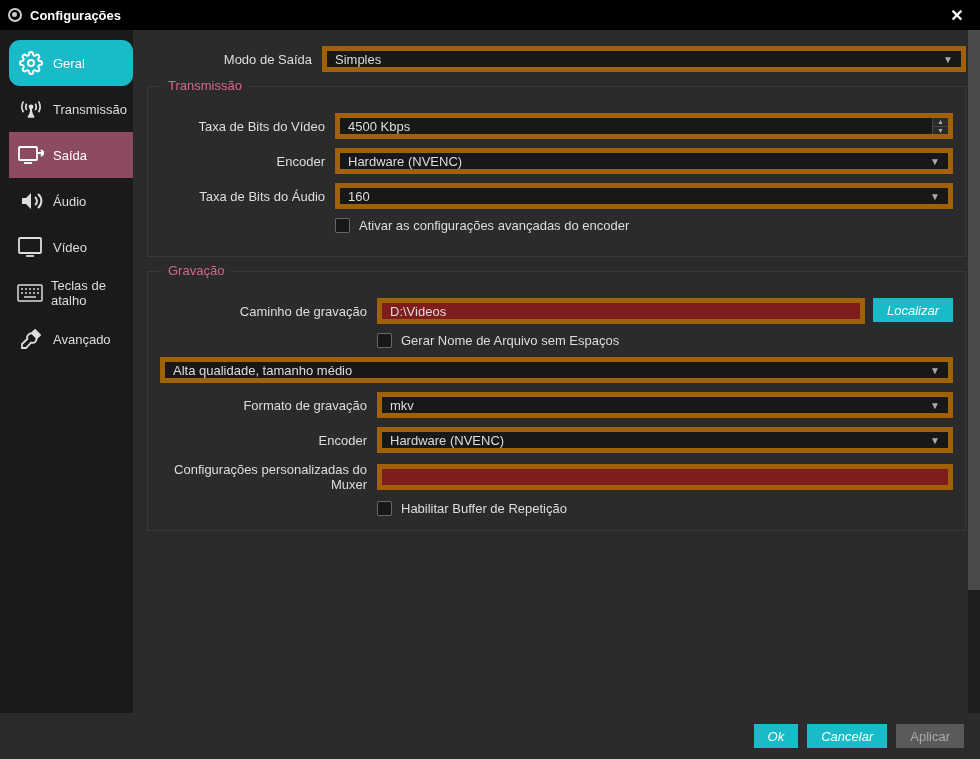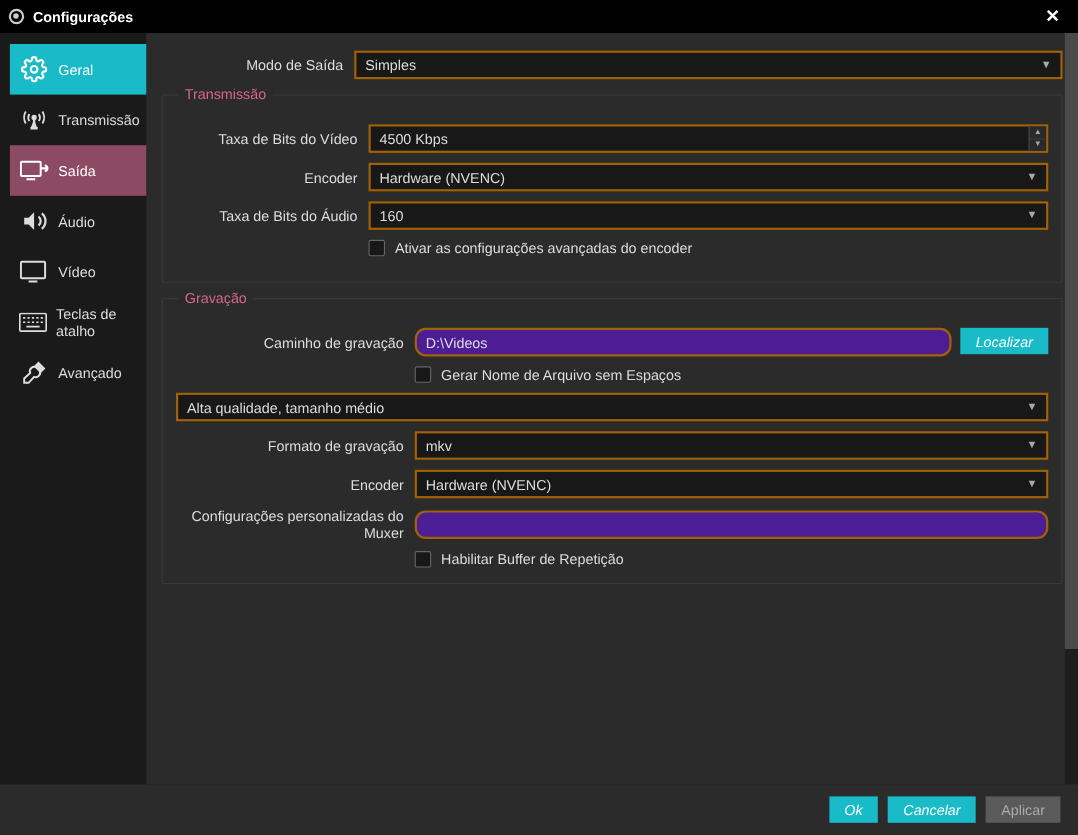--- a/index.html
+++ b/index.html
@@ -9,51 +9,51 @@
 .titlebar { height: 30px; background: #000; display: flex; align-items: center; padding: 0 8px; color: #fff; font-weight: bold; }
 .titlebar .circle { width: 14px; height: 14px; border: 2px solid #ccc; border-radius: 50%; margin-right: 8px; position: relative; }
 .titlebar .circle::after { content:""; position:absolute; width:5px; height:5px; background:#ccc; border-radius:50%; top:2px; left:2px; }
 .titlebar .title { flex: 1; font-size: 13px; }
 .titlebar .close { width: 30px; text-align: center; color: #fff; font-size: 16px; cursor: pointer; }
 
 
 .main { display: flex; height: 683px; background: #2b2b2b; }
 .sidebar { width: 133px; background: #1a1a1a; padding: 10px 0 0 9px; }
 .sidebar-item { display: flex; align-items: center; height: 46px; padding-left: 8px; color: #ddd; cursor: pointer; gap: 8px; }
-.sidebar-item.active-geral { background: #18bbc7; color: #fff; }
+.sidebar-item.active-geral { background: #18bbc7; color: #fff; border-radius: 11px; }
 .sidebar-item.active-saida { background: #8d4b63; color: #fff; }
 .sidebar-icon { width: 28px; height: 28px; display: flex; align-items: center; justify-content: center; }
 .sidebar-label { font-size: 13px; }
 
 .content { flex: 1; padding: 10px 14px 0 14px; position: relative; overflow-y: auto; }
 .content-inner { padding-right: 0; }
 
 
 .content::-webkit-scrollbar { width: 12px; }
 .content::-webkit-scrollbar-track { background: #1e1e1e; }
 .content::-webkit-scrollbar-thumb { background: #555; }
 
 
 .row { display: flex; align-items: center; margin-bottom: 9px; }
 .row-label { width: 175px; text-align: right; padding-right: 10px; color: #ddd; font-size: 13px; }
 .row-label.wide { width: 217px; }
 .row-control { flex: 1; }
 
 
 .select, .text-input, .spinner {
-  width: 100%; height: 26px; background: #181818; border: 2px solid #a16207;
+  width: 100%; height: 26px; background: #181818; border: 5px solid #a16207;
   color: #ddd; padding: 0 8px; font-size: 13px; display: flex; align-items: center;
   position: relative;
 }
 .select .chevron { position: absolute; right: 8px; top: 50%; transform: translateY(-50%); color: #aaa; font-size: 10px; }
 .spinner .spin-btns { position: absolute; right: 0; top: 0; width: 16px; height: 100%; display: flex; flex-direction: column; }
 .spinner .spin-up, .spinner .spin-down { flex:1; background:#2a2a2a; border-left:1px solid #444; display:flex; align-items:center; justify-content:center; font-size:7px; color:#aaa; cursor:pointer; }
 .spinner .spin-up { border-bottom:1px solid #444; }
 
-.text-input { background: #4c1d95; border-radius: 10px; }
+.text-input { background: #7f1d1d; }
 
 
 .check-row { display: flex; align-items: center; margin-bottom: 9px; }
 .check-row .spacer { width: 175px; }
 .check-row .spacer.wide { width: 217px; }
 .checkbox { width: 15px; height: 15px; border: 1px solid #666; background: #181818; margin-right: 9px; cursor: pointer; border-radius: 2px; }
 .check-label { color: #ddd; font-size: 13px; }
 
 
 .fieldset { border: 1px solid #3a3a3a; margin-top: 14px; padding: 26px 12px 14px 12px; position: relative; }

